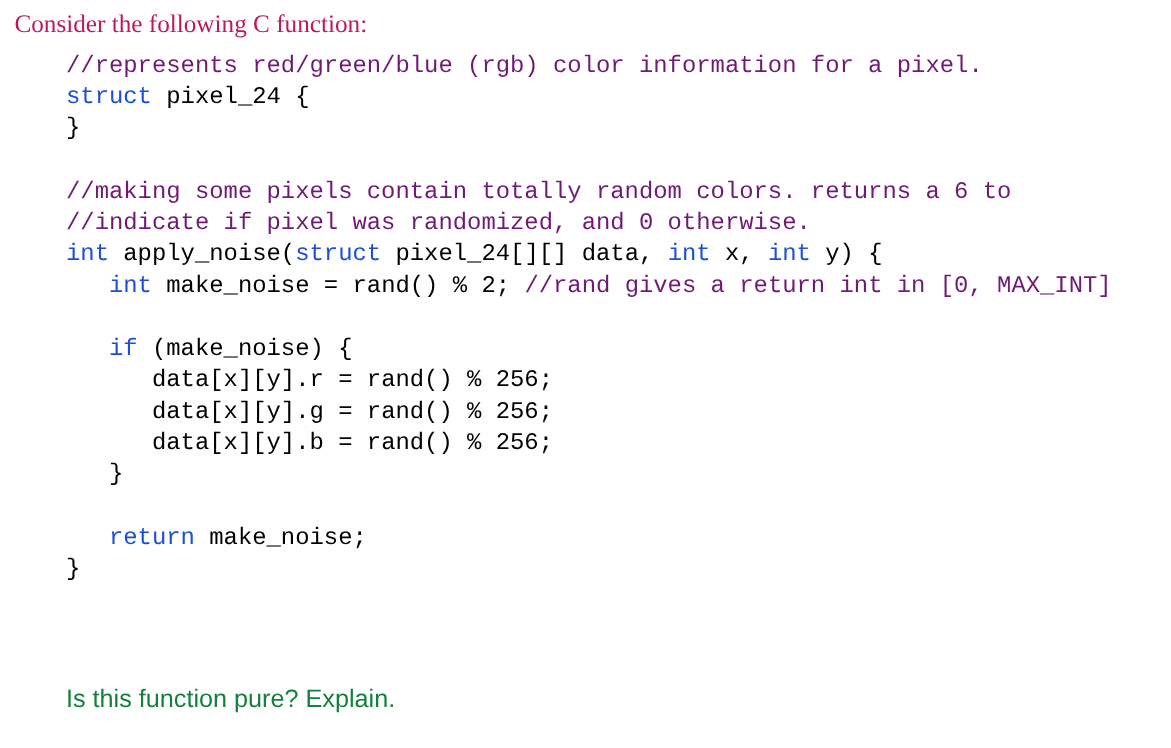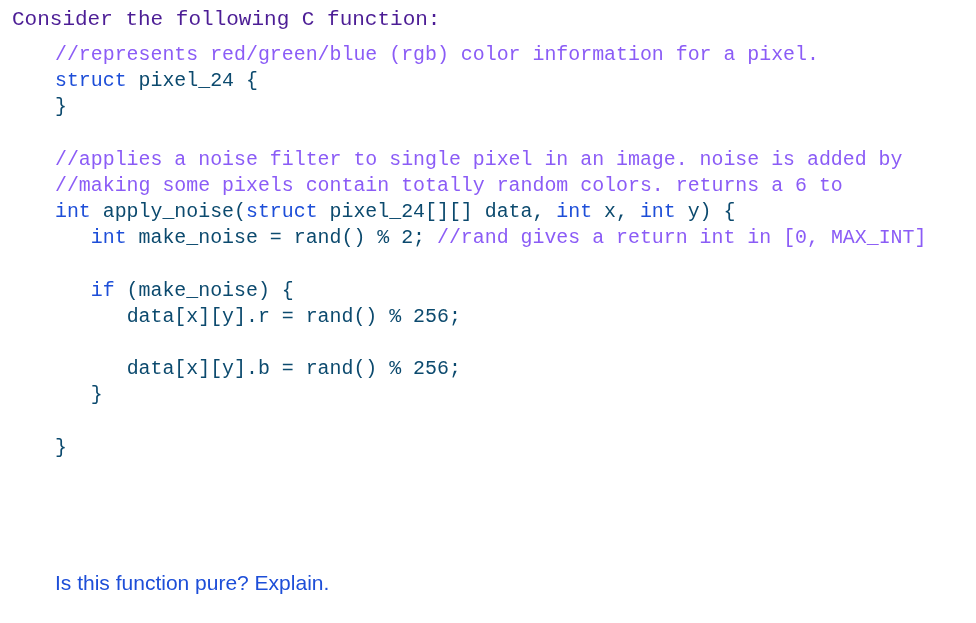--- a/index.html
+++ b/index.html
@@ -1,53 +1,54 @@
 <!DOCTYPE html>
 <html><head>
 <meta charset="utf-8">
 <style>
   html, body { margin: 0; padding: 0; background: #ffffff; }
   body { width: 976px; height: 623px; position: relative; overflow: hidden; }
   .title {
     position: absolute; left: 12px; top: 8px;
-    font-family: Liberation Mono, monospace;
-    font-size: 21px; color: #4c1d95; white-space: pre;
+    font-family: Liberation Serif, serif;
+    font-size: 21px; color: #be185d; white-space: pre;
   }
   .code {
     position: absolute; left: 55px; top: 42px;
     font-family: "Liberation Mono", "DejaVu Sans Mono", monospace;
     font-size: 19.9px; line-height: 26.2px; color: #000000;
   }
   .line { white-space: pre; height: 26.2px; }
-  .cm { color: #8b5cf6; }
+  .cm { color: #701a75; }
   .kw { color: #1d4ed8; }
-  .pl { color: #0c4a6e; font-family: Liberation Mono, monospace; }
+  .pl { color: #000000; font-family: Liberation Mono, monospace; }
   .question {
     position: absolute; left: 55px; top: 571px;
     font-family: "Liberation Sans", "DejaVu Sans", sans-serif;
-    font-size: 21px; color: #1d4ed8; white-space: pre;
+    font-size: 21px; color: #15803d; white-space: pre;
   }
 </style>
 </head>
 <body>
 
 <div class="title">Consider the following C function:</div>
 
 <div class="code">
   <div class="line"><span class="cm">//represents red/green/blue (rgb) color information for a pixel.</span></div>
   <div class="line"><span class="kw">struct</span><span class="pl"> pixel_24 {</span></div>
   <div class="line"><span class="pl">}</span></div>
   <div class="line"></div>
-  <div class="line"><span class="cm">//applies a noise filter to single pixel in an image. noise is added by</span></div>
   <div class="line"><span class="cm">//making some pixels contain totally random colors. returns a 6 to</span></div>
+  <div class="line"><span class="cm">//indicate if pixel was randomized, and 0 otherwise.</span></div>
   <div class="line"><span class="kw">int</span><span class="pl"> apply_noise(</span><span class="kw">struct</span><span class="pl"> pixel_24[][] data, </span><span class="kw">int</span><span class="pl"> x, </span><span class="kw">int</span><span class="pl"> y) {</span></div>
   <div class="line"><span>   </span><span class="kw">int</span><span class="pl"> make_noise = rand() % 2; </span><span class="cm">//rand gives a return int in [0, MAX_INT]</span></div>
   <div class="line"></div>
   <div class="line"><span>   </span><span class="kw">if</span><span class="pl"> (make_noise) {</span></div>
   <div class="line"><span>      </span><span class="pl">data[x][y].r = rand() % 256;</span></div>
-  <div class="line"><span>      </span></div>
+  <div class="line"><span>      </span><span class="pl">data[x][y].g = rand() % 256;</span></div>
   <div class="line"><span>      </span><span class="pl">data[x][y].b = rand() % 256;</span></div>
   <div class="line"><span>   </span><span class="pl">}</span></div>
   <div class="line"></div>
+  <div class="line"><span>   </span><span class="kw">return</span><span class="pl"> make_noise;</span></div>
   <div class="line"><span class="pl">}</span></div>
 </div>
 
 <div class="question">Is this function pure? Explain.</div>
 
 </body></html>

